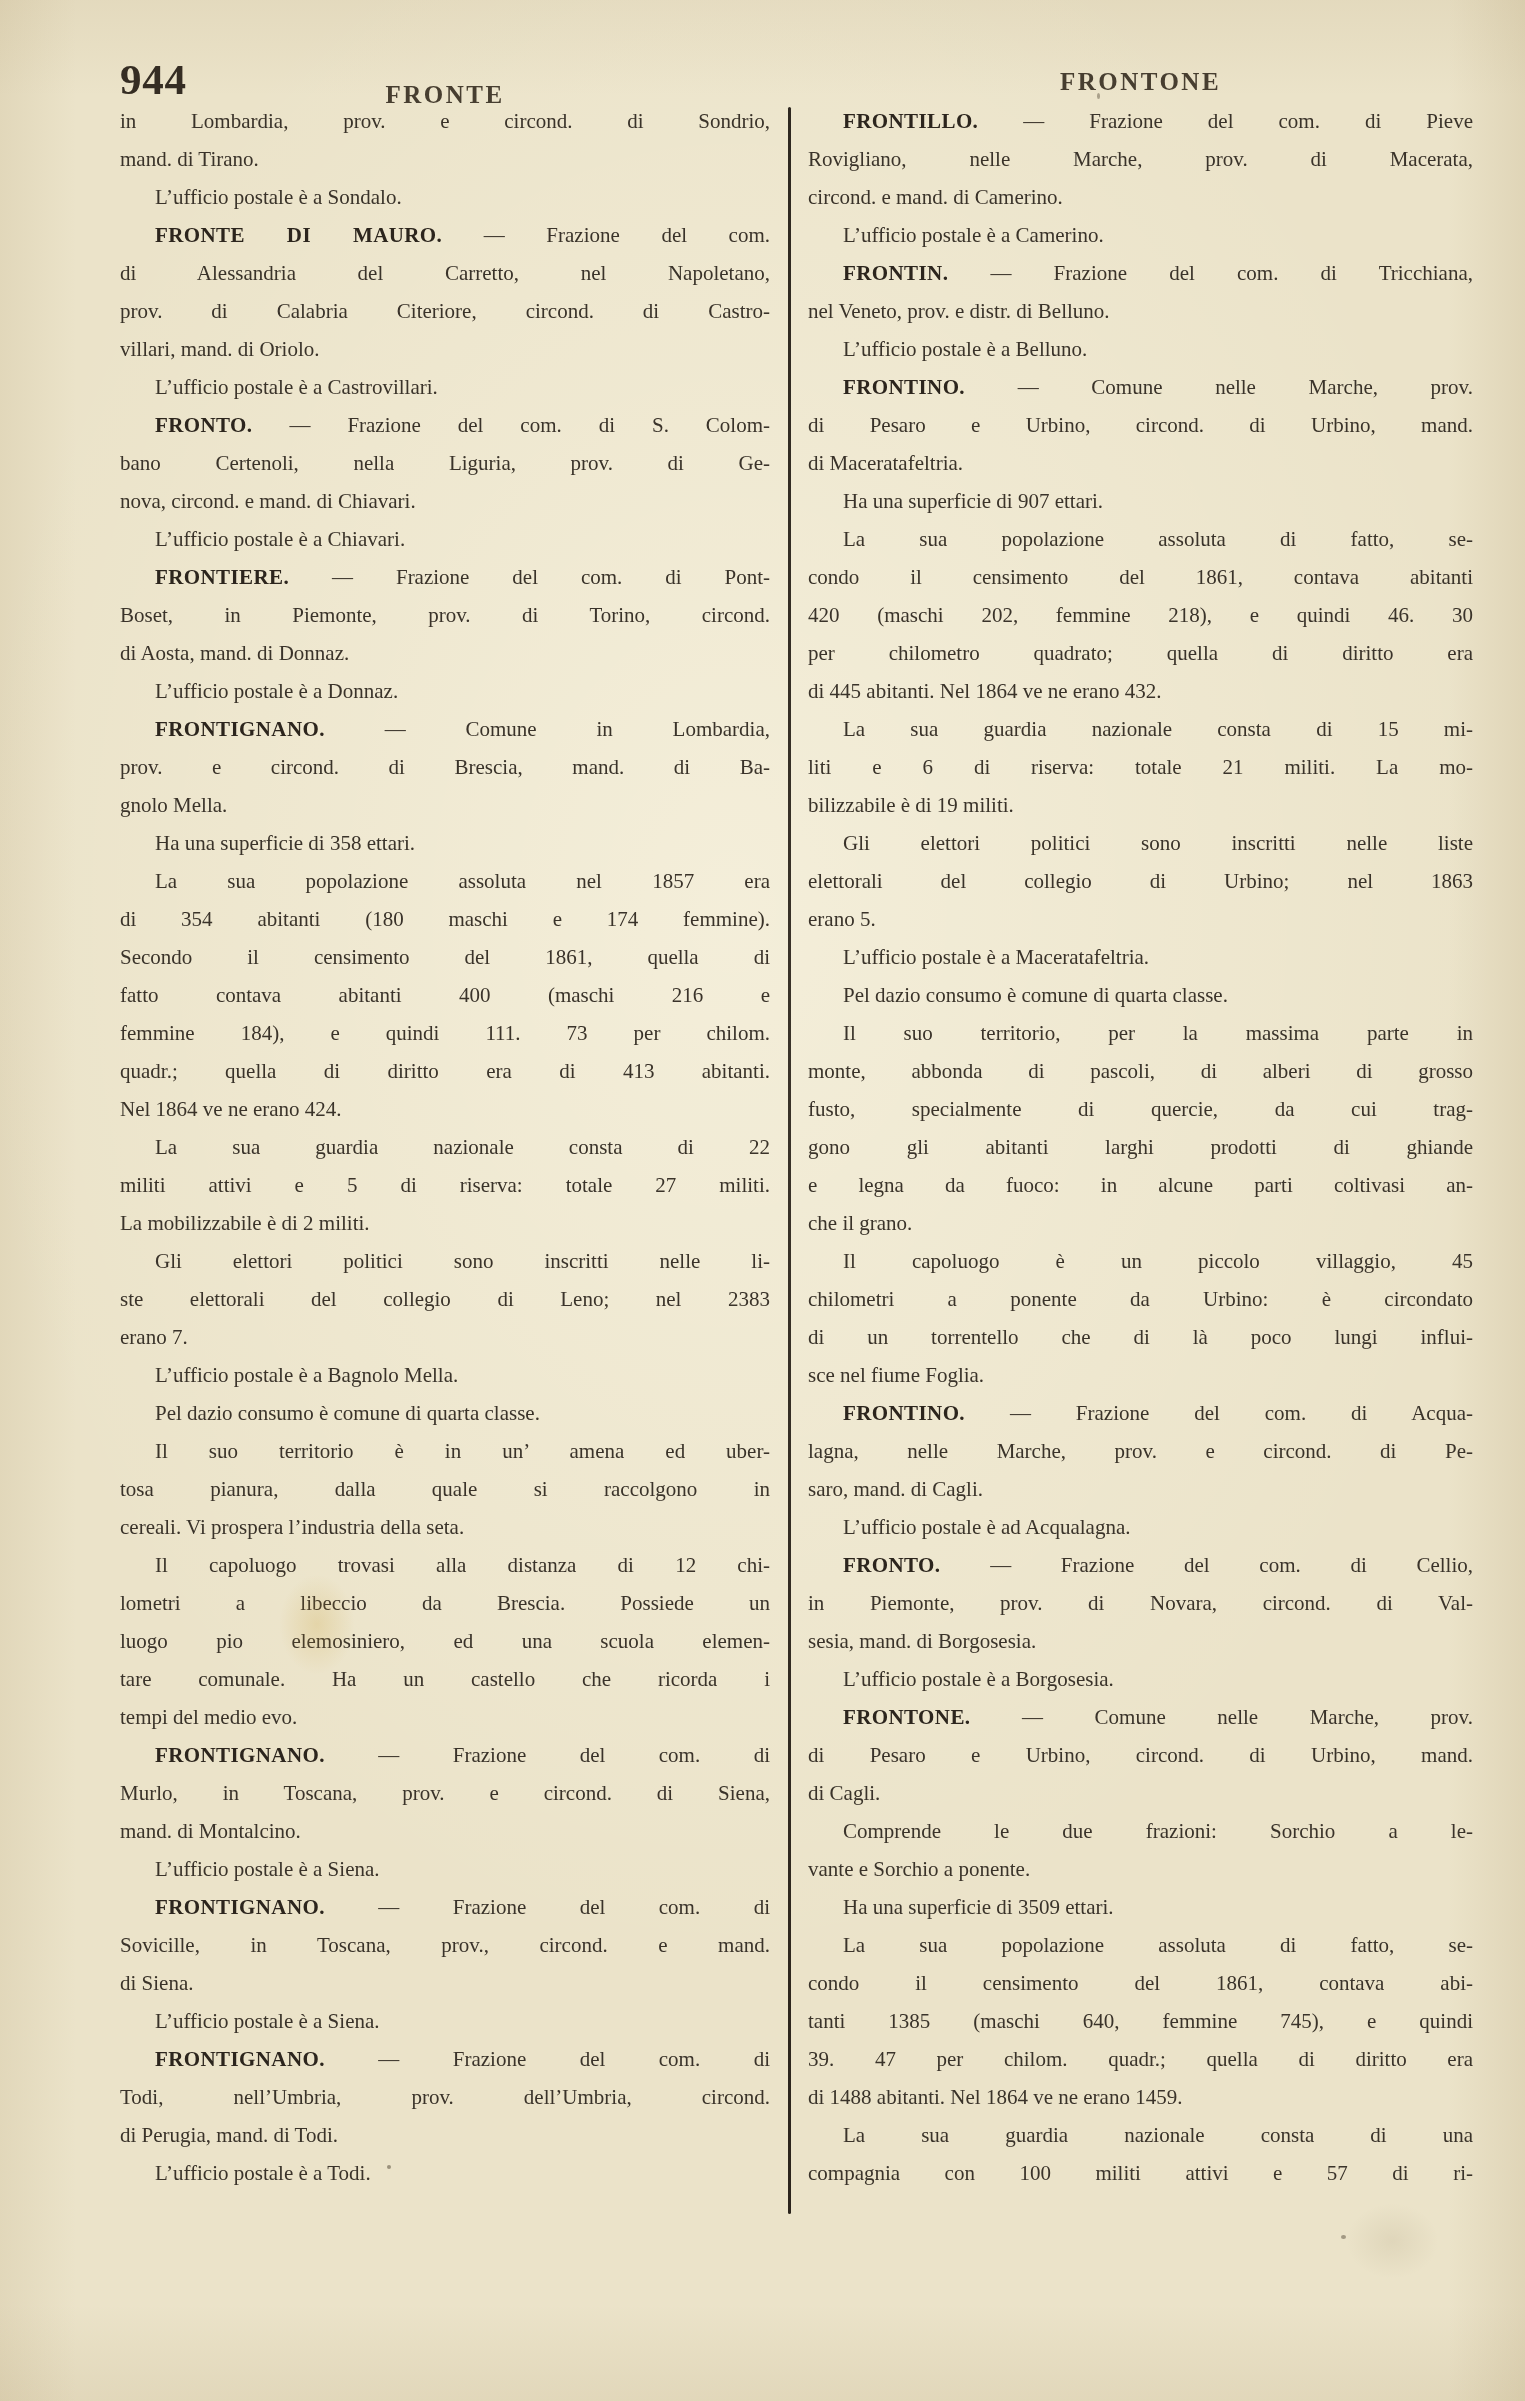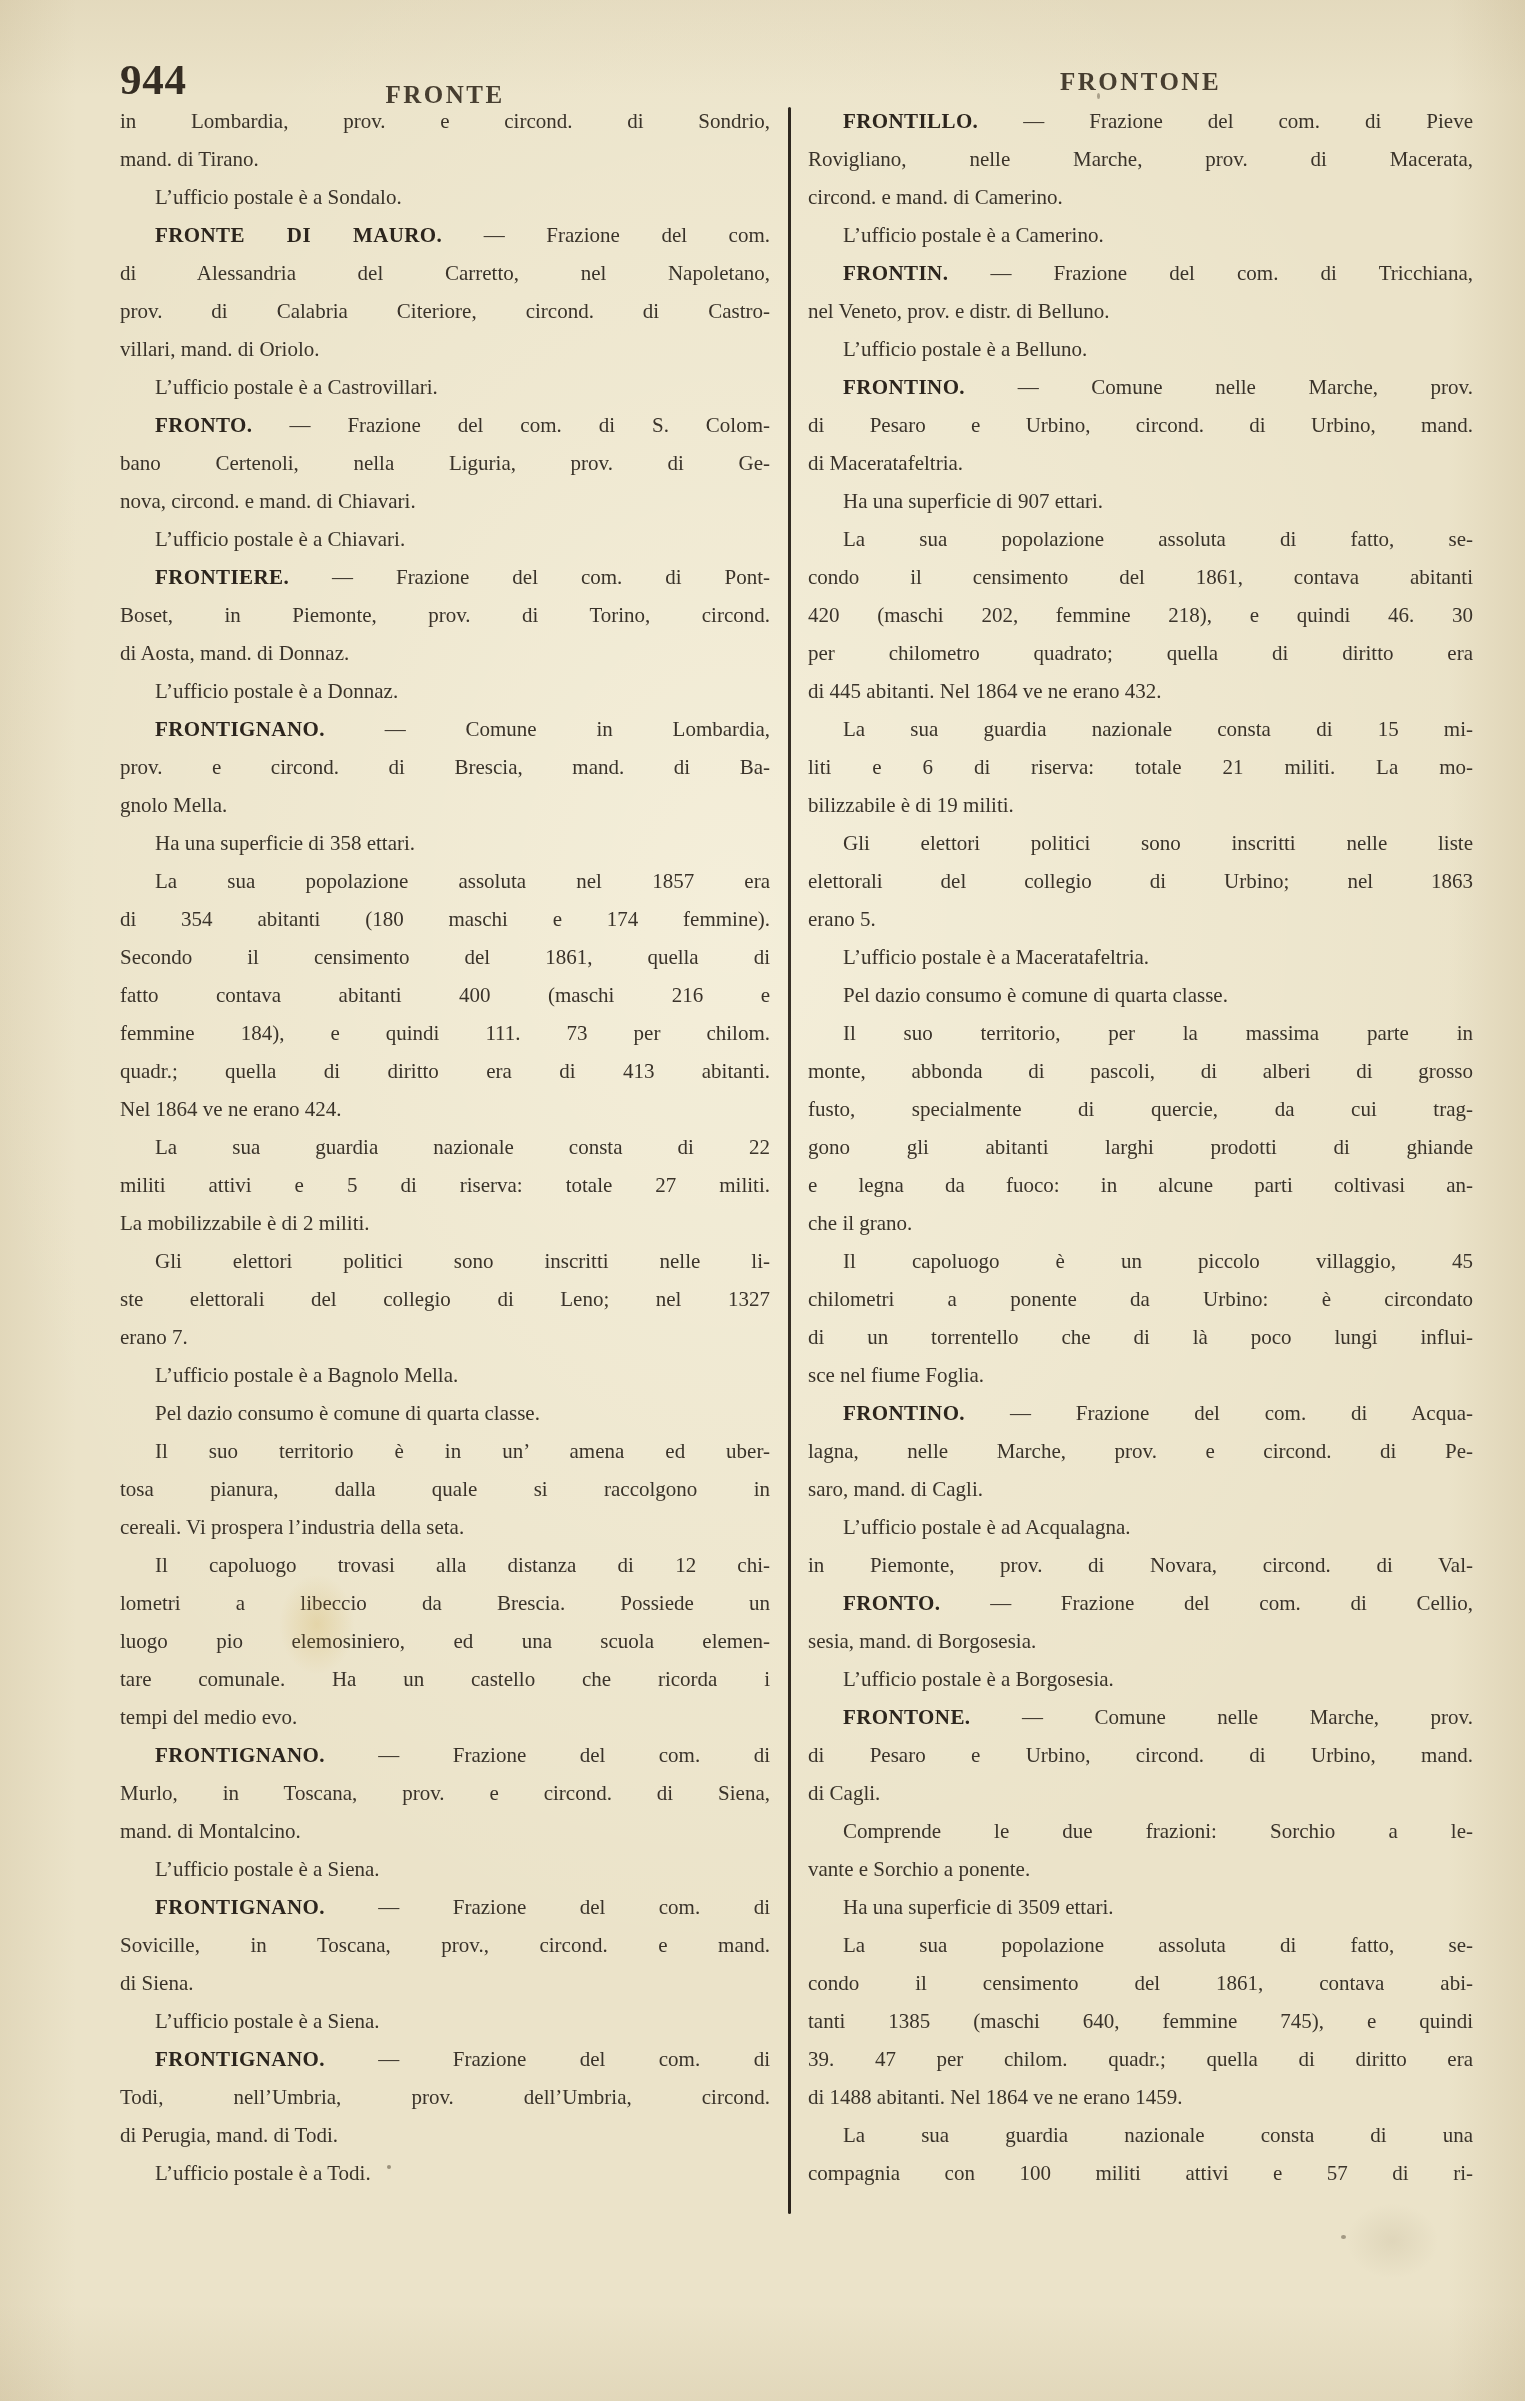--- a/index.html
+++ b/index.html
@@ -102,21 +102,21 @@
       <div class="line"><span>di 354 abitanti (180 maschi e 174 femmine).</span></div>
       <div class="line"><span>Secondo il censimento del 1861, quella di</span></div>
       <div class="line"><span>fatto contava abitanti 400 (maschi 216 e</span></div>
       <div class="line"><span>femmine 184), e quindi 111. 73 per chilom.</span></div>
       <div class="line"><span>quadr.; quella di diritto era di 413 abitanti.</span></div>
       <div class="line end"><span>Nel 1864 ve ne erano 424.</span></div>
       <div class="line ind"><span>La sua guardia nazionale consta di 22</span></div>
       <div class="line"><span>militi attivi e 5 di riserva: totale 27 militi.</span></div>
       <div class="line end"><span>La mobilizzabile è di 2 militi.</span></div>
       <div class="line ind"><span>Gli elettori politici sono inscritti nelle li-</span></div>
-      <div class="line"><span>ste elettorali del collegio di Leno; nel 1327</span></div>
+      <div class="line"><span>ste elettorali del collegio di Leno; nel 2383</span></div>
       <div class="line end"><span>erano 7.</span></div>
       <div class="line ind end"><span>L’ufficio postale è a Bagnolo Mella.</span></div>
       <div class="line ind end"><span>Pel dazio consumo è comune di quarta classe.</span></div>
       <div class="line ind"><span>Il suo territorio è in un’ amena ed uber-</span></div>
       <div class="line"><span>tosa pianura, dalla quale si raccolgono in</span></div>
       <div class="line end"><span>cereali. Vi prospera l’industria della seta.</span></div>
       <div class="line ind"><span>Il capoluogo trovasi alla distanza di 12 chi-</span></div>
       <div class="line"><span>lometri a libeccio da Brescia. Possiede un</span></div>
       <div class="line"><span>luogo pio elemosiniero, ed una scuola elemen-</span></div>
       <div class="line"><span>tare comunale. Ha un castello che ricorda i</span></div>
@@ -167,22 +167,22 @@
       <div class="line"><span>e legna da fuoco: in alcune parti coltivasi an-</span></div>
       <div class="line end"><span>che il grano.</span></div>
       <div class="line ind"><span>Il capoluogo è un piccolo villaggio, 45</span></div>
       <div class="line"><span>chilometri a ponente da Urbino: è circondato</span></div>
       <div class="line"><span>di un torrentello che di là poco lungi influi-</span></div>
       <div class="line end"><span>sce nel fiume Foglia.</span></div>
       <div class="line ind"><span class="hw">FRONTINO.</span><span> — Frazione del com. di Acqua-</span></div>
       <div class="line"><span>lagna, nelle Marche, prov. e circond. di Pe-</span></div>
       <div class="line end"><span>saro, mand. di Cagli.</span></div>
       <div class="line ind end"><span>L’ufficio postale è ad Acqualagna.</span></div>
+      <div class="line ind"><span class="hw">FRONTO.</span><span> — Frazione del com. di Cellio,</span></div>
       <div class="line"><span>in Piemonte, prov. di Novara, circond. di Val-</span></div>
-      <div class="line ind"><span class="hw">FRONTO.</span><span> — Frazione del com. di Cellio,</span></div>
       <div class="line end"><span>sesia, mand. di Borgosesia.</span></div>
       <div class="line ind end"><span>L’ufficio postale è a Borgosesia.</span></div>
       <div class="line ind"><span class="hw">FRONTONE.</span><span> — Comune nelle Marche, prov.</span></div>
       <div class="line"><span>di Pesaro e Urbino, circond. di Urbino, mand.</span></div>
       <div class="line end"><span>di Cagli.</span></div>
       <div class="line ind"><span>Comprende le due frazioni: Sorchio a le-</span></div>
       <div class="line end"><span>vante e Sorchio a ponente.</span></div>
       <div class="line ind end"><span>Ha una superficie di 3509 ettari.</span></div>
       <div class="line ind"><span>La sua popolazione assoluta di fatto, se-</span></div>
       <div class="line"><span>condo il censimento del 1861, contava abi-</span></div>

